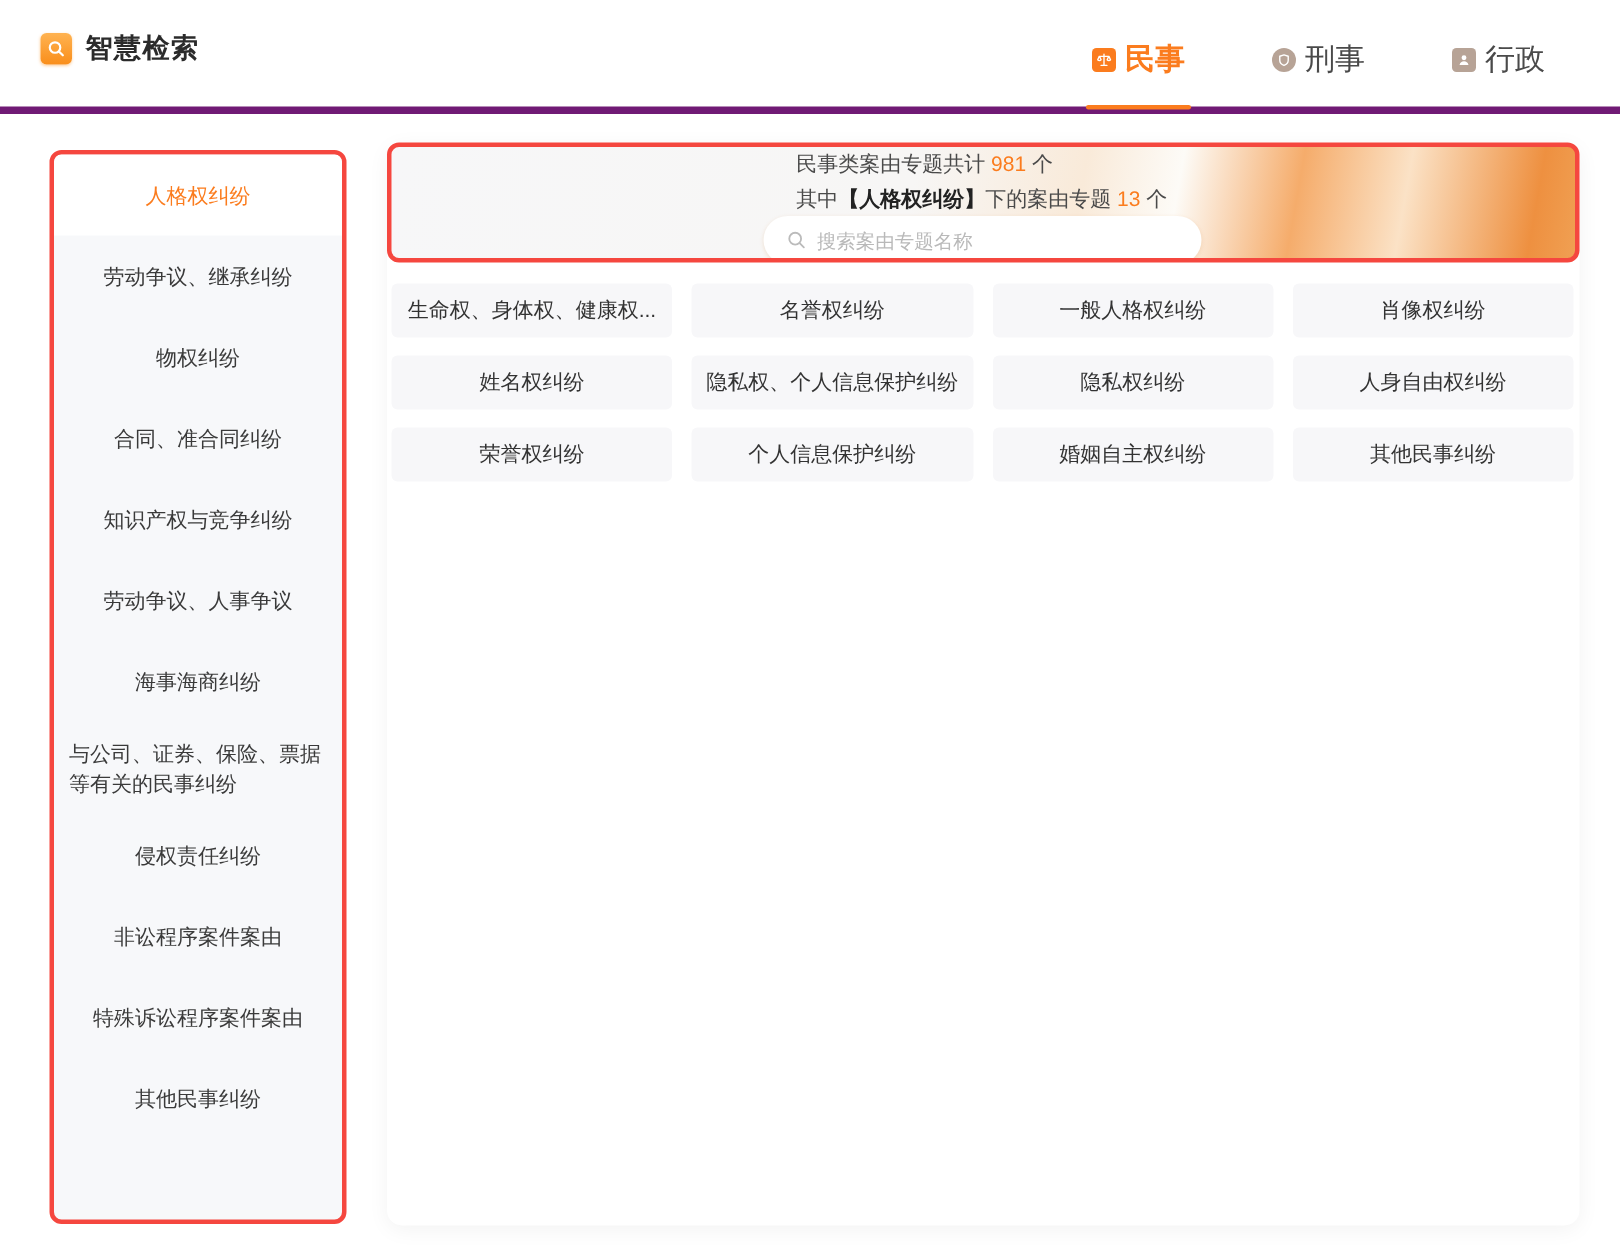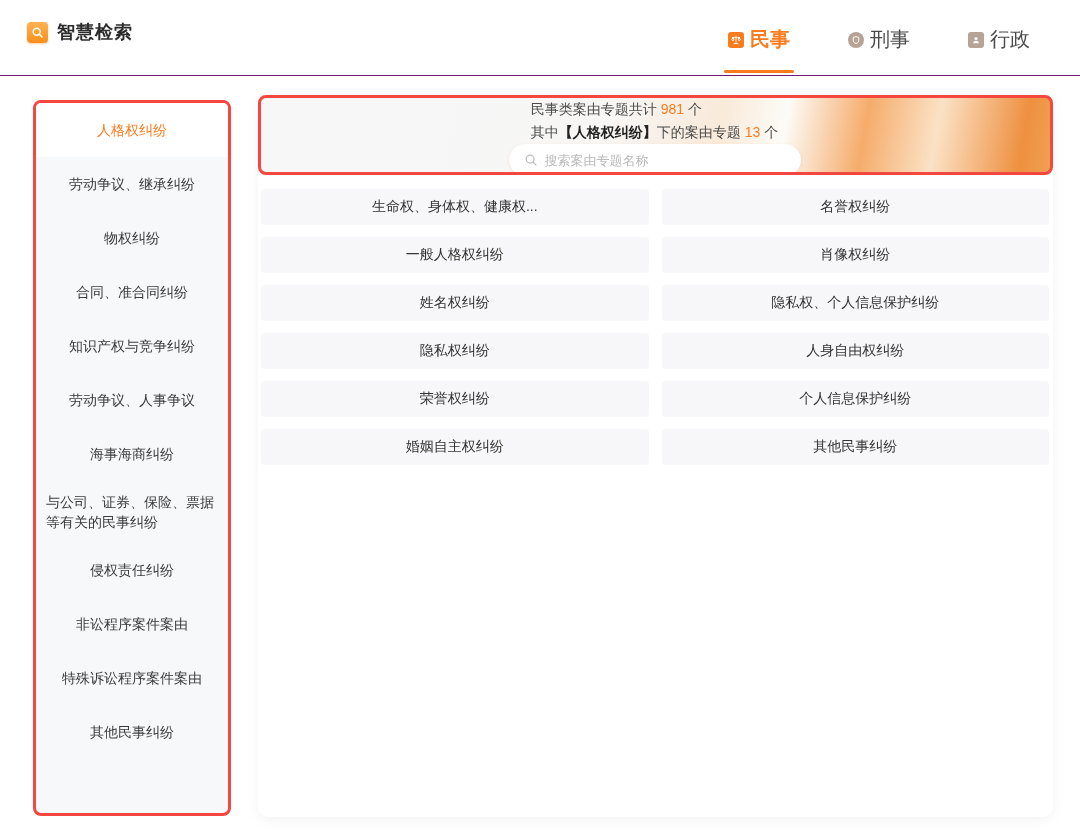--- a/index.html
+++ b/index.html
@@ -8,21 +8,21 @@
     position:relative;
     background:#ffffff;
     font-family:"Liberation Sans","DejaVu Sans",sans-serif;
     color:#333;
     overflow:hidden;
   }
 
   
   .header {
     position:absolute; top:0; left:0; width:1080px; height:76px;
-    border-bottom:1px solid #701a75; background:#fff;
+    border-bottom:5px solid #701a75; background:#fff;
   }
   .brand { position:absolute; left:27px; top:20px; display:flex; align-items:center; gap:9px; }
   .logo {
     width:21px; height:21px; border-radius:4px;
     background:linear-gradient(180deg,#ffb351 0%,#f98e1b 100%);
     display:flex; align-items:center; justify-content:center;
     box-shadow:0 1px 2px rgba(249,142,27,.4);
   }
   .brand-title { font-size:18px; font-weight:700; color:#2b2b2b; letter-spacing:1px; }
 
@@ -84,21 +84,21 @@
   }
   .search-pill input {
     border:none; outline:none; background:transparent;
     font-size:13px; color:#333; width:100%;
     font-family:"Liberation Sans","DejaVu Sans",sans-serif;
   }
   .search-pill input::placeholder { color:#b9b9b9; }
 
   .topic-grid {
     position:absolute; top:94px; left:3px; right:4px;
-    display:grid; grid-template-columns:repeat(2,1fr);
+    display:grid; grid-template-columns:repeat(4,1fr);
     column-gap:13px; row-gap:12px;
   }
   .topic-btn {
     height:36px; background:#f7f7f9; border-radius:4px;
     display:flex; align-items:center; justify-content:center;
     font-size:14px; color:#333; cursor:pointer; white-space:nowrap; overflow:hidden;
   }
 
   svg { display:block; }
 </style>

